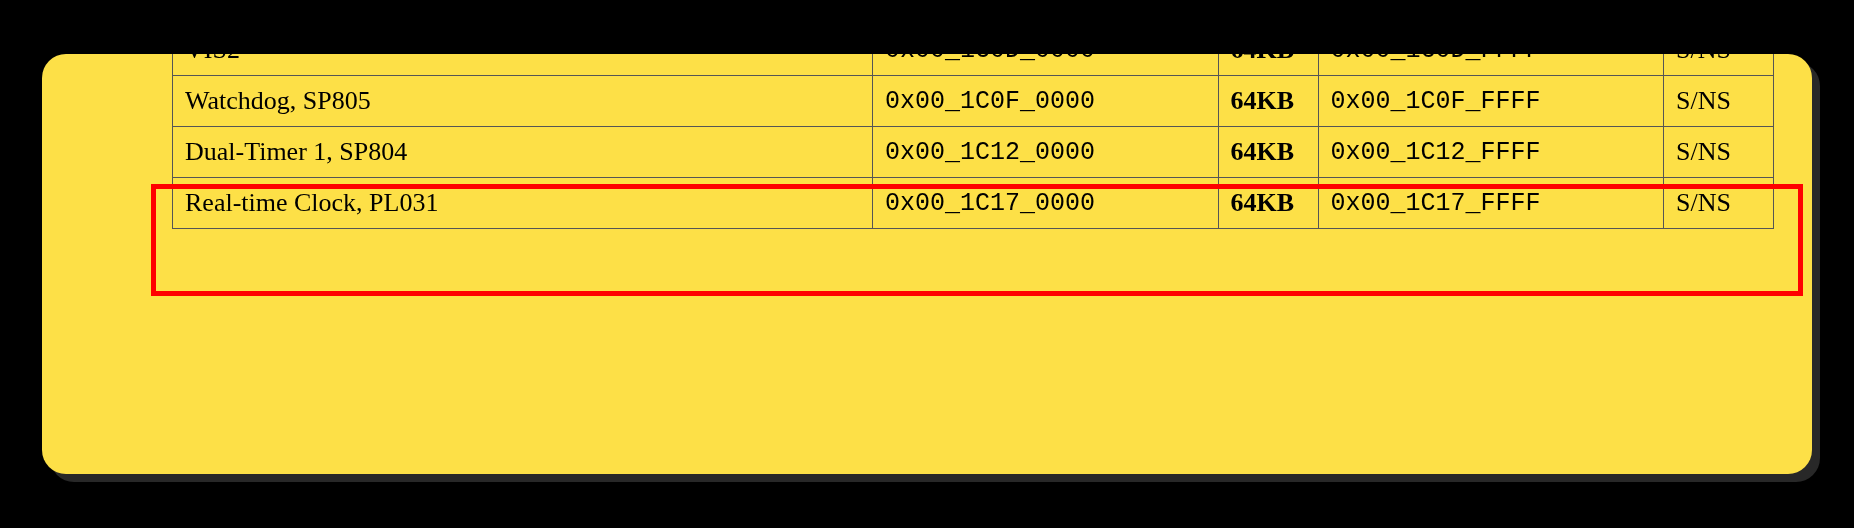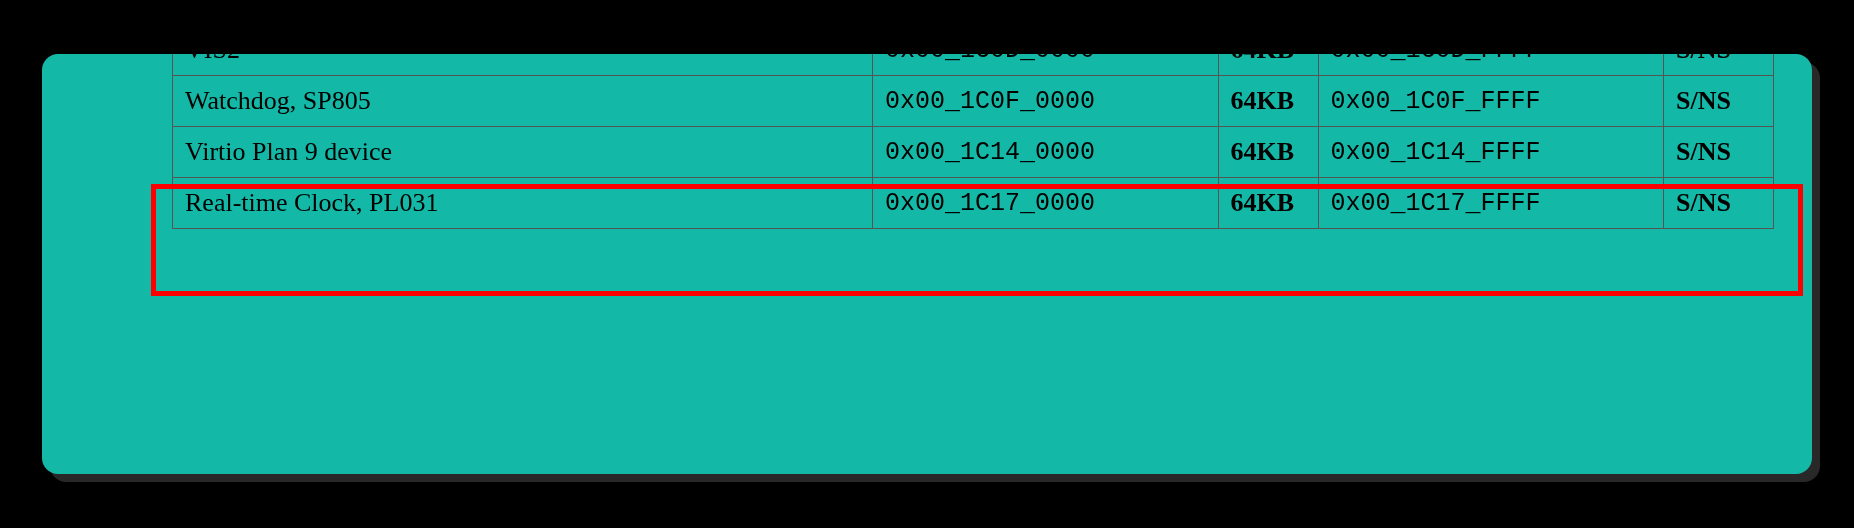--- a/index.html
+++ b/index.html
@@ -10,22 +10,22 @@
     body {
       background: #000;
       width: 1854px;
       height: 528px;
       display: flex;
       align-items: center;
       justify-content: center;
       font-family: Georgia, 'Times New Roman', serif;
     }
     .card {
-      background: #14b8a6;
-      border-radius: 16px;
+      background: #fde047;
+      border-radius: 24px;
       width: 1770px;
       height: 420px;
       position: relative;
       overflow: hidden;
       box-shadow: 8px 8px 0 rgba(80,80,80,0.5);
     }
     .clip {
       position: absolute;
       top: -30px;
       left: 0;
@@ -51,21 +51,20 @@
     td.addr {
       font-family: 'Menlo', 'Consolas', 'Courier New', monospace;
       font-size: 25px;
     }
     td.size {
       width: 100px;
       font-weight: bold;
     }
     td.security {
       width: 110px;
-      font-weight: bold;
     }
     .highlight-box {
       position: absolute;
       border: 5px solid #ff0000;
       pointer-events: none;
       left: 109px;
       top: 130px;
       width: 1652px;
       height: 112px;
     }
@@ -85,24 +84,24 @@
             <td class="security">S/NS</td>
           </tr>
           <tr>
             <td class="peripheral">Watchdog, SP805</td>
             <td class="addr">0x00_1C0F_0000</td>
             <td class="size">64KB</td>
             <td class="addr">0x00_1C0F_FFFF</td>
             <td class="security">S/NS</td>
           </tr>
           <tr>
-            <td class="peripheral">Virtio Plan 9 device</td>
-            <td class="addr">0x00_1C14_0000</td>
+            <td class="peripheral">Dual-Timer 1, SP804</td>
+            <td class="addr">0x00_1C12_0000</td>
             <td class="size">64KB</td>
-            <td class="addr">0x00_1C14_FFFF</td>
+            <td class="addr">0x00_1C12_FFFF</td>
             <td class="security">S/NS</td>
           </tr>
           <tr>
             <td class="peripheral">Real-time Clock, PL031</td>
             <td class="addr">0x00_1C17_0000</td>
             <td class="size">64KB</td>
             <td class="addr">0x00_1C17_FFFF</td>
             <td class="security">S/NS</td>
           </tr>
         </tbody>

